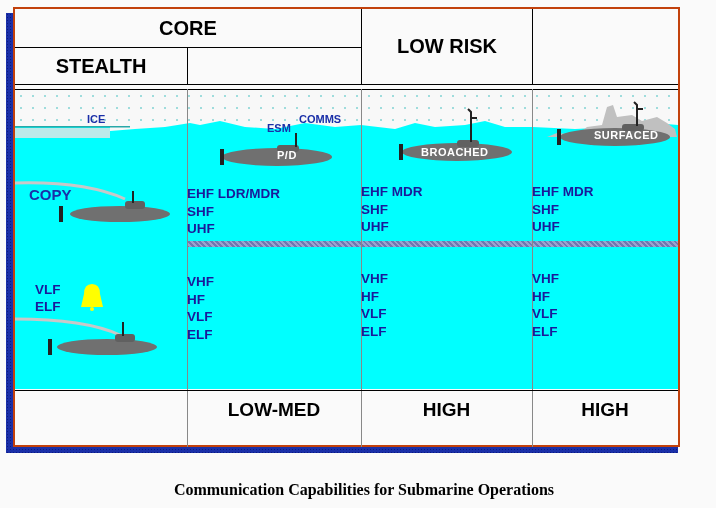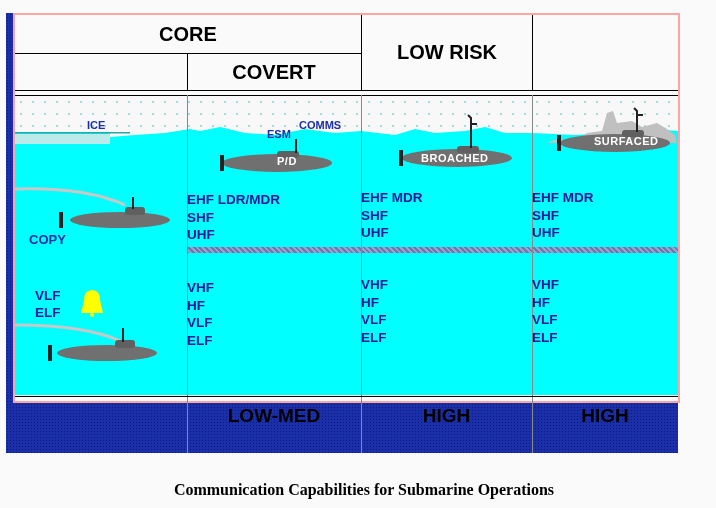--- a/index.html
+++ b/index.html
@@ -1,19 +1,19 @@
 <!DOCTYPE html>
 <html><head>
 <meta charset="utf-8">
 <style>
   html, body { margin:0; padding:0; }
   body { width:716px; height:508px; background:#fafafa; position:relative; overflow:hidden; font-family:"Liberation Sans", sans-serif; }
   .shadow { position:absolute; left:6px; top:13px; width:672px; height:440px; background:#1a2fa8;
     background-image: radial-gradient(#0b1a80 1px, transparent 1px); background-size:3px 3px; }
-  .frame { position:absolute; left:13px; top:13px; width:667px; height:390px; background:#fafafa; border:2px solid #fca5a5; box-sizing:border-box; }
+  .frame { position:absolute; left:13px; top:7px; width:667px; height:440px; background:#fafafa; border:2px solid #c2410c; box-sizing:border-box; }
   .hdr { position:absolute; font-weight:bold; color:#000; display:flex; align-items:center; justify-content:center; font-size:20px; }
   .line { position:absolute; background:#000; }
   .vline-g { position:absolute; background:#888; width:1px; }
   .sky { position:absolute; left:0; top:83px; width:663px; height:50px; background:#f8f8f8;
     background-image: radial-gradient(#9fdcdc 0.8px, transparent 1px); background-size:12px 12px; }
   .water { position:absolute; left:0; width:663px; background:#00ffff; }
   .band { position:absolute; left:172px; top:232px; width:491px; height:6px; background:#7a86b8;
     background-image: repeating-linear-gradient(45deg,#6e78b0 0 2px,#9aa2cc 2px 4px); }
   .txt { position:absolute; color:#1a1a9a; font-weight:bold; font-size:13.5px; line-height:17.5px; }
   .lbl { position:absolute; color:#1a2fa8; font-weight:bold; font-size:11px; }
@@ -23,21 +23,21 @@
   .sublabel { position:absolute; color:#fff; font-weight:bold; font-size:11px; letter-spacing:0.5px; }
 </style>
 </head>
 <body>
 
 <div class="shadow"></div>
 <div class="frame">
 
   <div class="hdr" style="left:0;top:0;width:346px;height:38px;">CORE</div>
   <div class="line" style="left:0;top:38px;width:346px;height:1px;"></div>
-  <div class="hdr" style="left:172px;top:39px;width:174px;height:36px;">COVERT</div>
+  <div class="hdr" style="left:0;top:39px;width:172px;height:36px;">STEALTH</div>
   <div class="hdr" style="left:346px;top:0;width:172px;height:75px;">LOW RISK</div>
   <div class="line" style="left:172px;top:39px;width:1px;height:36px;"></div>
   <div class="line" style="left:346px;top:0;width:1px;height:75px;"></div>
   <div class="line" style="left:517px;top:0;width:1px;height:75px;"></div>
   <div class="line" style="left:0;top:75px;width:663px;height:1px;"></div>
   <div class="line" style="left:0;top:80px;width:663px;height:1px;"></div>
 
   <div class="sky" style="top:81px;height:40px;"></div>
 
   <svg class="sub" style="left:0;top:100px;" width="663" height="40">
@@ -47,21 +47,21 @@
     <rect x="0" y="19" width="95" height="10" fill="#cfe8e8" opacity="0.9"></rect>
   </svg>
   <div class="water" style="top:130px;height:250px;"></div>
   <div class="band"></div>
 
   <div class="vline-g" style="left:172px;top:80px;height:358px;"></div>
   <div class="vline-g" style="left:346px;top:80px;height:358px;"></div>
   <div class="vline-g" style="left:517px;top:80px;height:358px;"></div>
 
   <div class="lbl" style="left:72px;top:104px;">ICE</div>
-  <div class="lbl" style="left:14px;top:177px;font-size:13px;margin-top:40px;">COPY</div>
+  <div class="lbl" style="left:14px;top:177px;font-size:15px;">COPY</div>
   <div class="lbl" style="left:238px;top:113px;padding-left:14px;">ESM</div>
   <div class="lbl" style="left:284px;top:104px;">COMMS</div>
 
   <svg class="sub" style="left:0;top:170px;" width="170" height="50">
     <path d="M0 4 Q70 2 110 20" stroke="#c8c8c8" stroke-width="3" fill="none"></path>
     <ellipse cx="105" cy="35" rx="50" ry="8" fill="#707070"></ellipse>
     <rect x="110" y="22" width="20" height="8" rx="3" fill="#606060"></rect>
     <rect x="117" y="12" width="2" height="12" fill="#222"></rect>
     <rect x="44" y="27" width="4" height="16" fill="#222"></rect>
   </svg>

